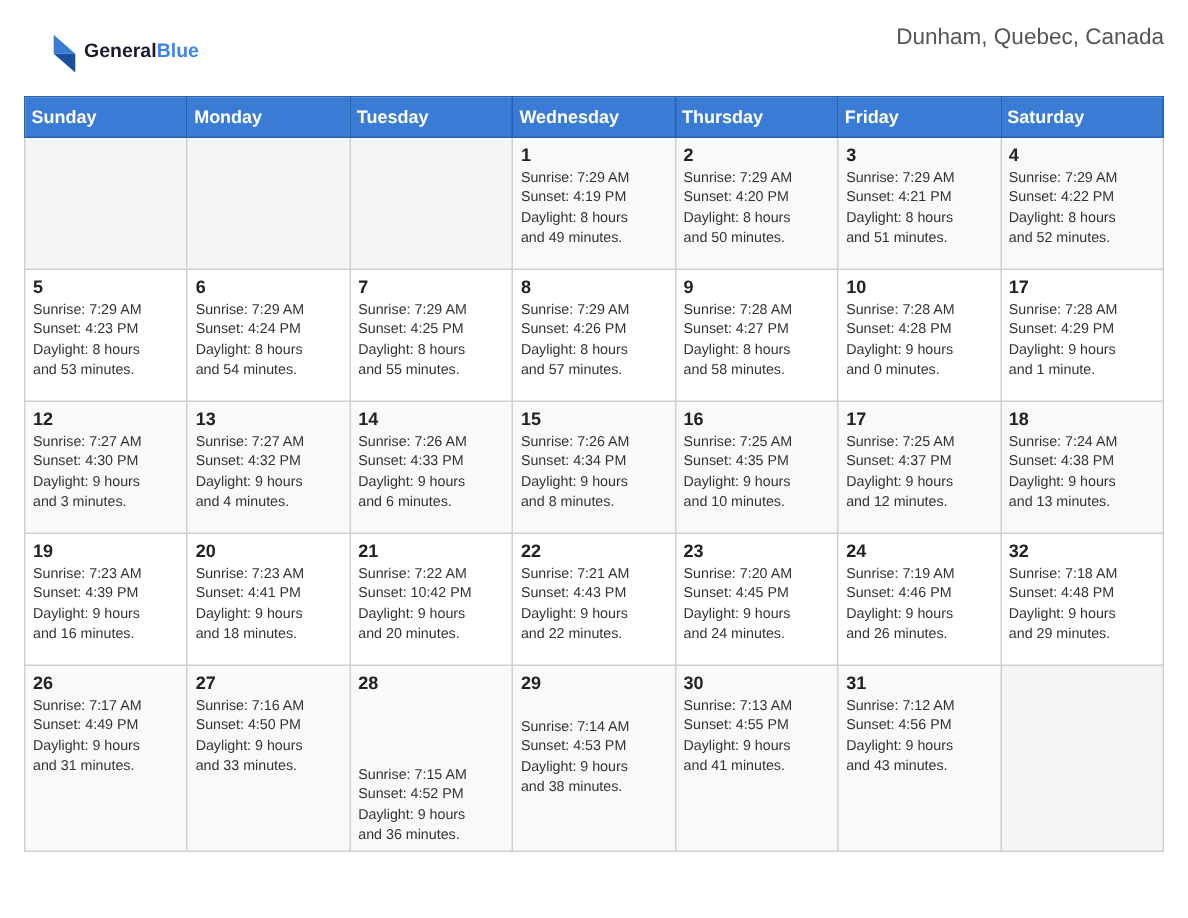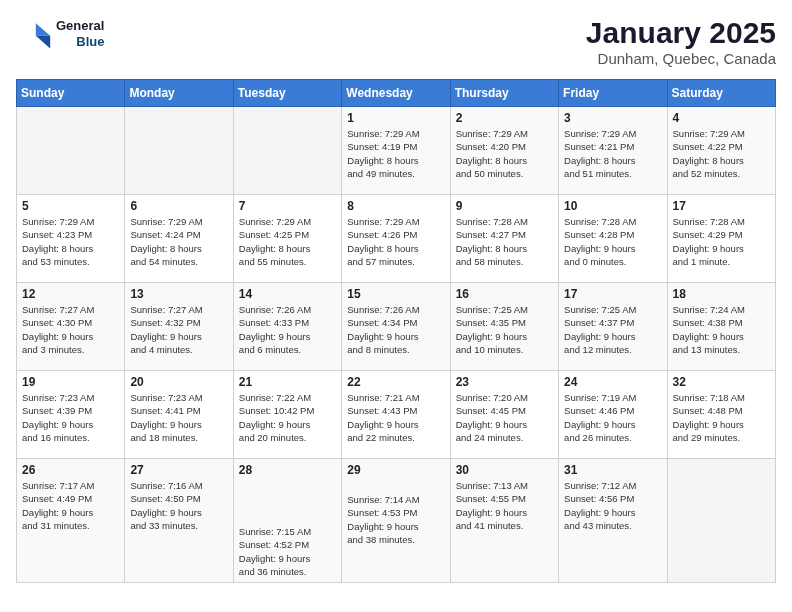--- a/index.html
+++ b/index.html
@@ -16,29 +16,27 @@
       align-items: flex-start;
       margin-bottom: 12px;
     }
     .logo {
       display: flex;
       align-items: center;
       gap: 4px;
     }
     .logo-text {
       display: flex;
-      flex-direction: column;
       font-size: 13px;
       font-weight: bold;
       color: #1a1a2e;
       line-height: 1.2;
-      text-align: right;
     }
     .logo-text span:first-child { color: #1a1a2e; }
-    .logo-text span:last-child { color: #0c4a6e; }
+    .logo-text span:last-child { color: #3b82f6; }
     .logo-icon {
       width: 36px;
       height: 36px;
     }
     .title-block {
       text-align: right;
     }
     .title-block h1 {
       font-size: 30px;
       font-weight: bold;
@@ -103,21 +101,20 @@
     <svg class="logo-icon" viewBox="0 0 40 40" xmlns="http://www.w3.org/2000/svg">
       <polygon points="22,8 38,22 22,22" fill="#3a7bd5"></polygon>
       <polygon points="22,22 38,22 38,36" fill="#1a4fa0"></polygon>
     </svg>
     <div class="logo-text">
       <span>General</span>
       <span>Blue</span>
     </div>
   </div>
   <div class="title-block">
-    <h1>January 2025</h1>
     <h2>Dunham, Quebec, Canada</h2>
   </div>
 </div>
 
 <table>
   <thead>
     <tr>
     <th>Sunday</th>
         <th>Monday</th>
         <th>Tuesday</th>

